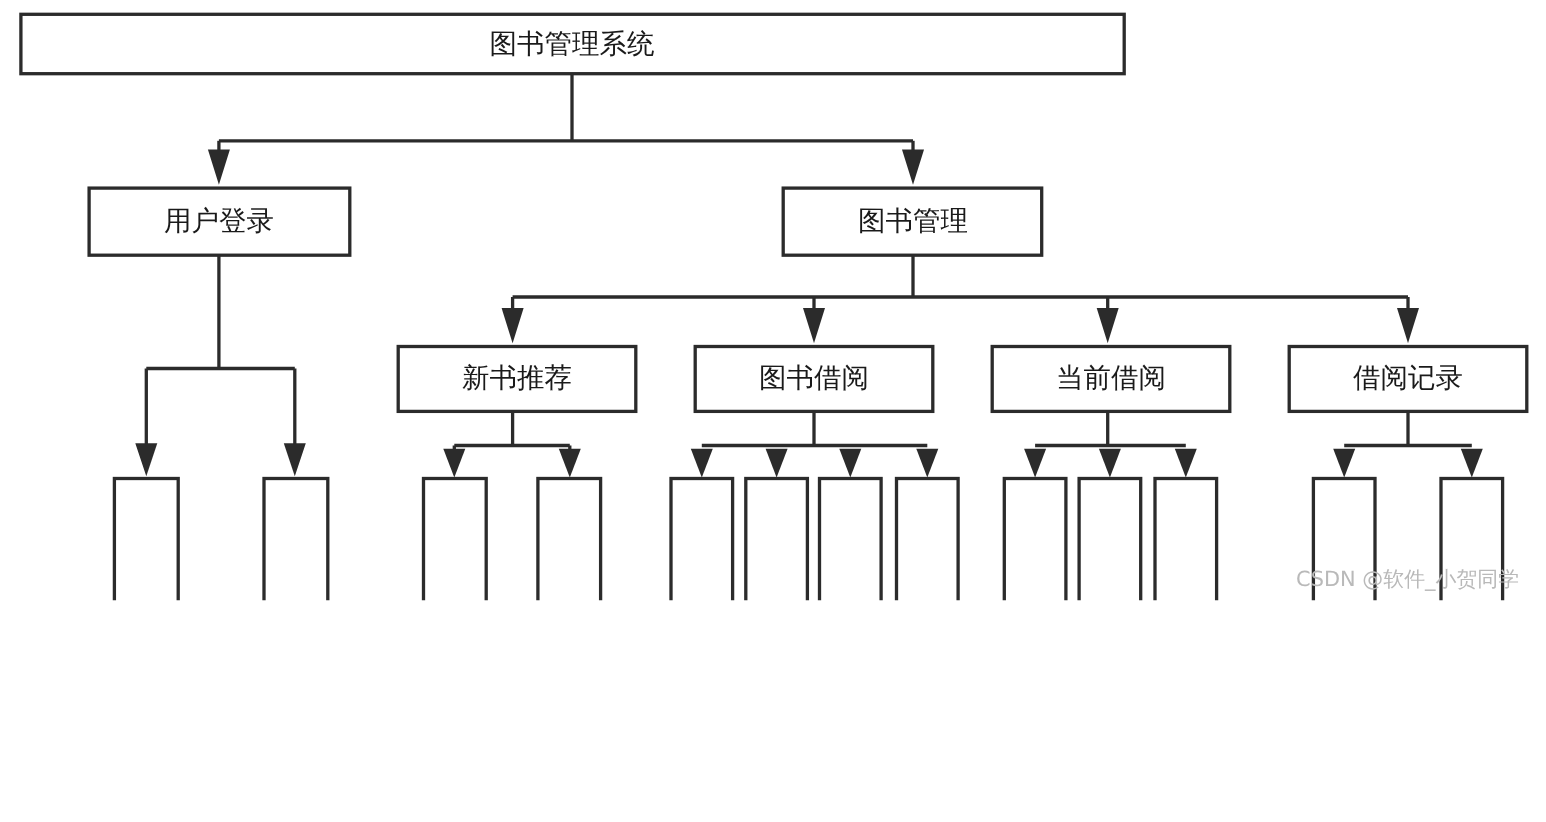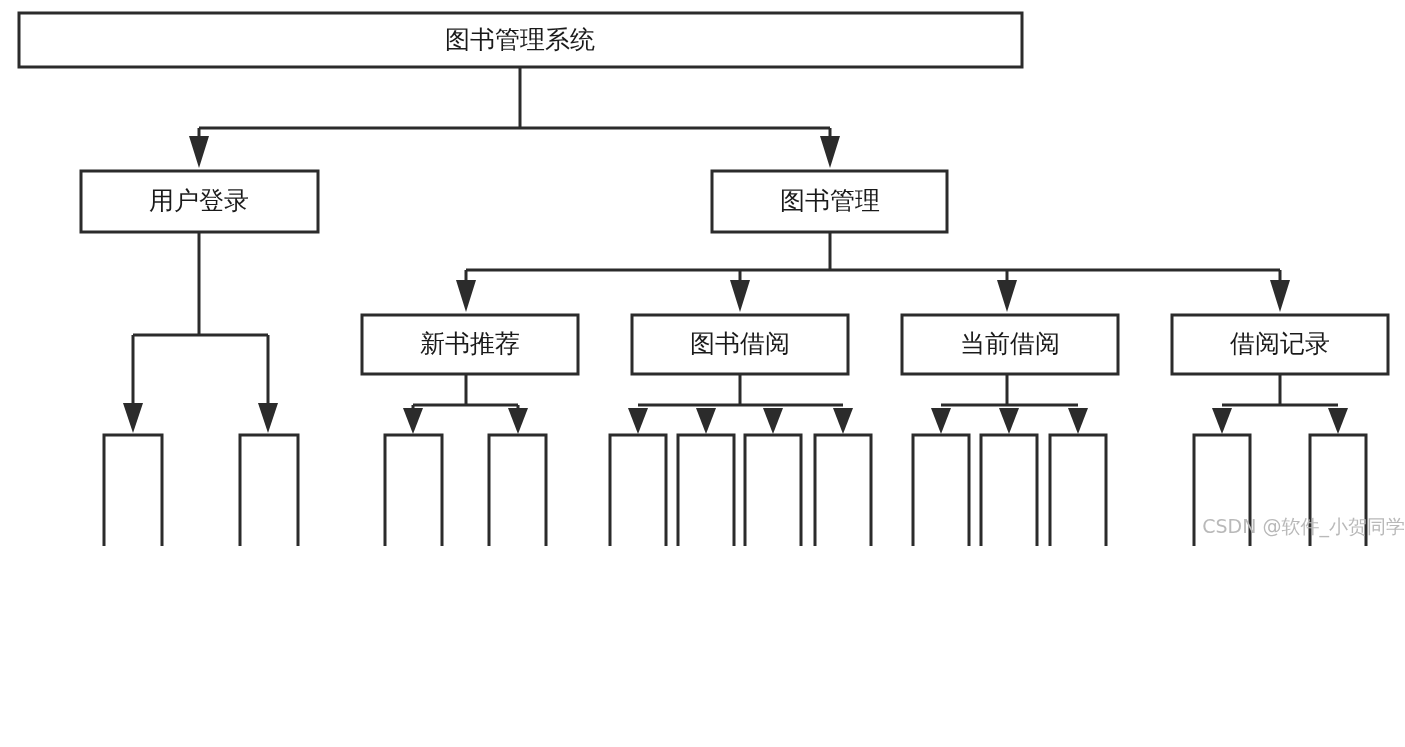--- a/index.html
+++ b/index.html
@@ -54,21 +54,21 @@
     font-size: 25px;
     line-height: 1.08;
     color: #1a1a1a;
     letter-spacing: 3px;
     white-space: nowrap;
     text-align: center;
     pointer-events: none;
   }
   .watermark {
     position: absolute;
-    right: 0;
+    right: 24px;
     bottom: 6px;
     font-family: "DejaVu Sans", "Liberation Sans", sans-serif;
     font-size: 19px;
     color: #b9b9b9;
     white-space: nowrap;
   }
 </style>
 </head>
 <body>
 

